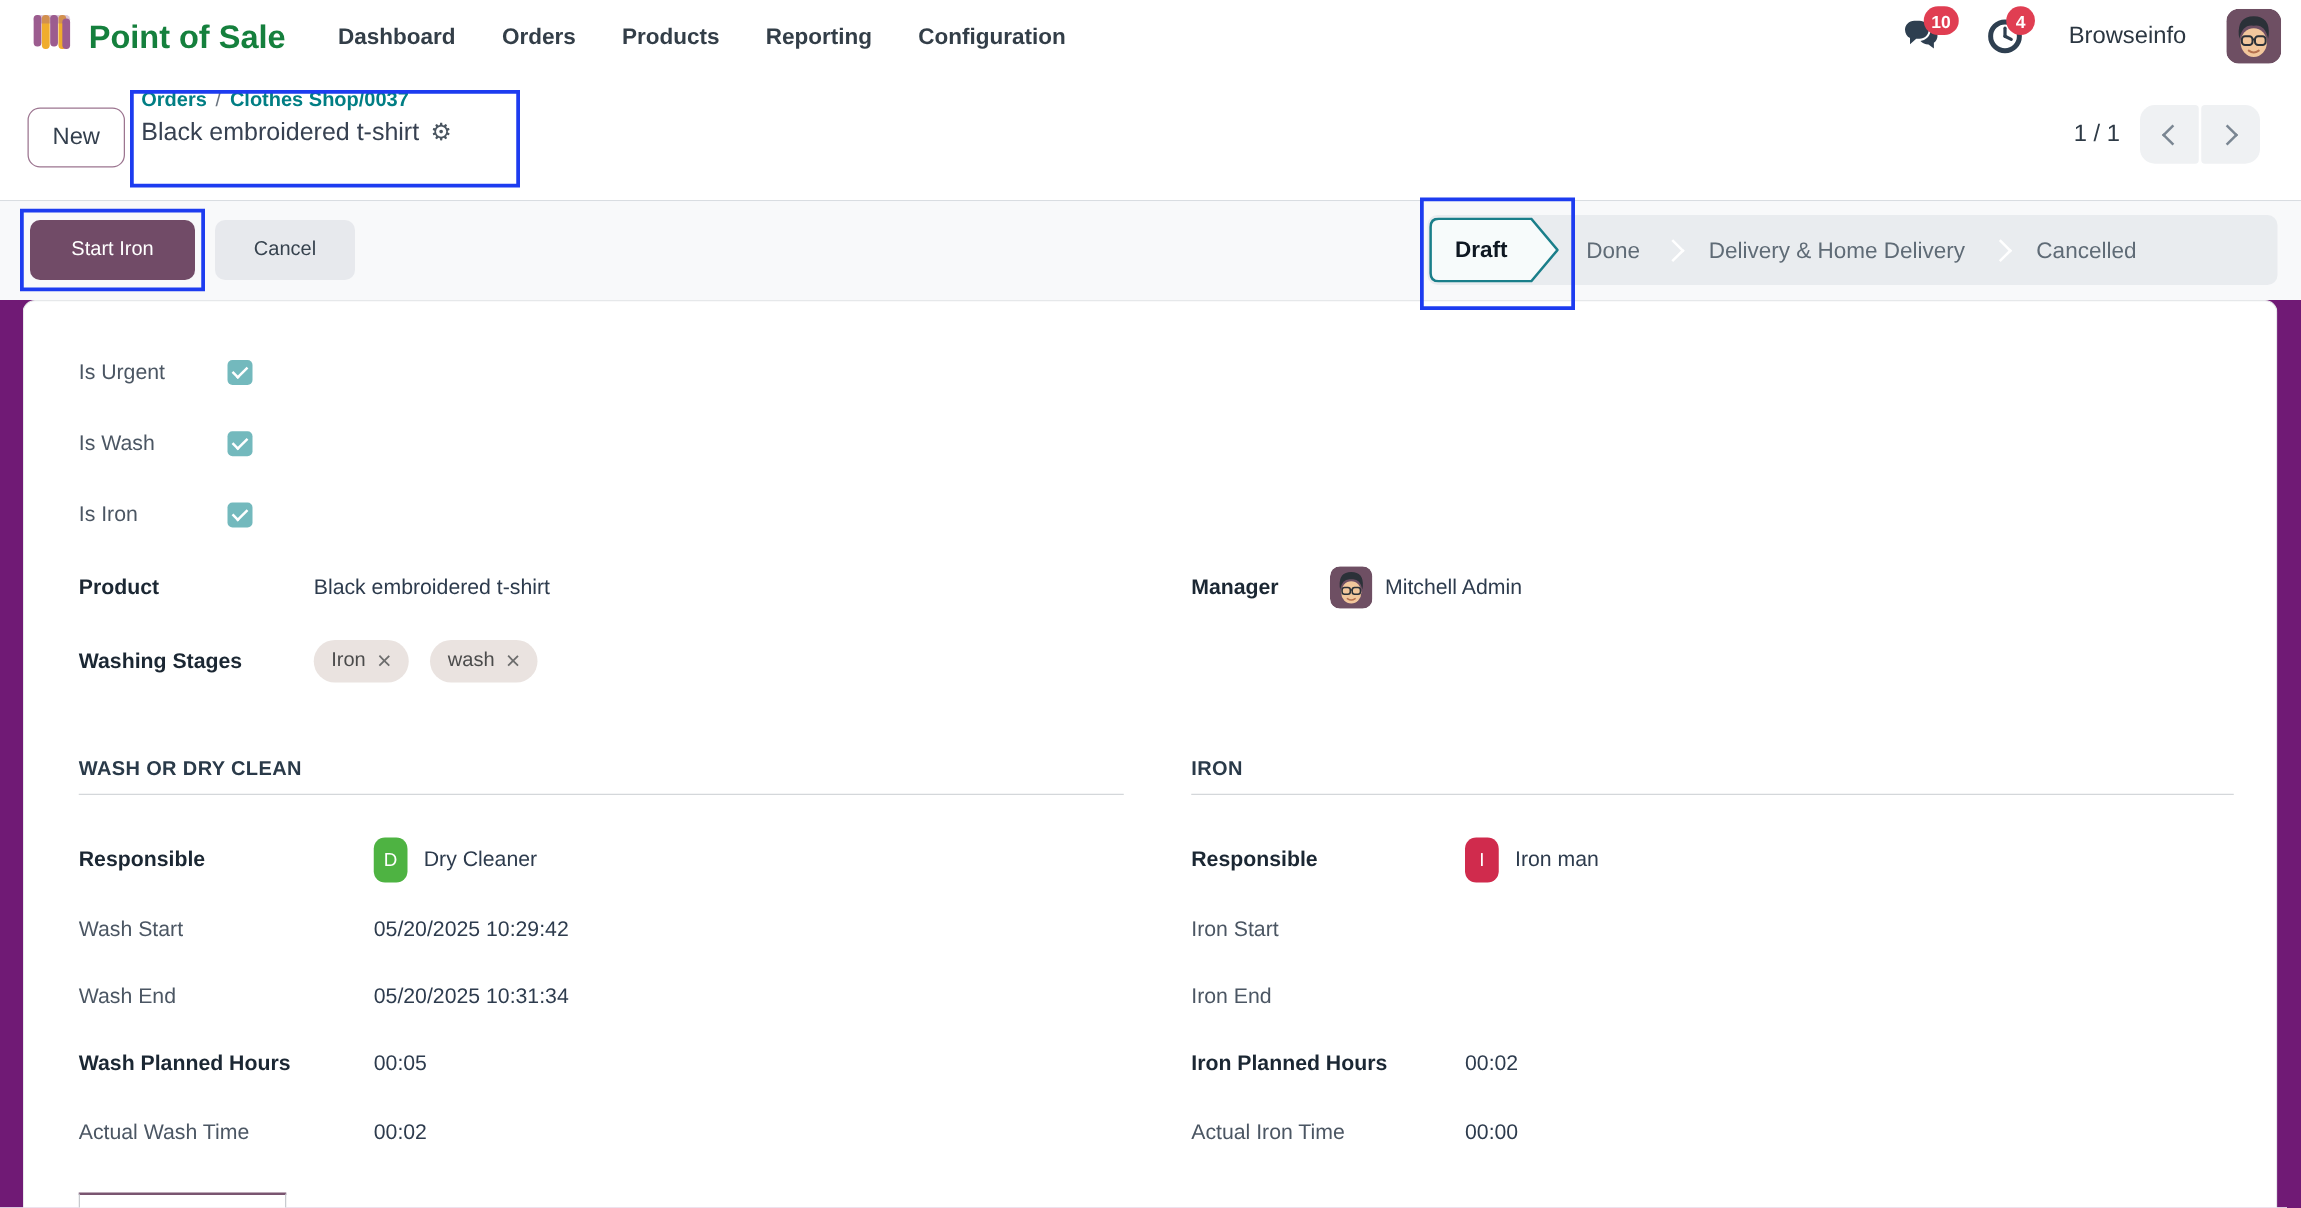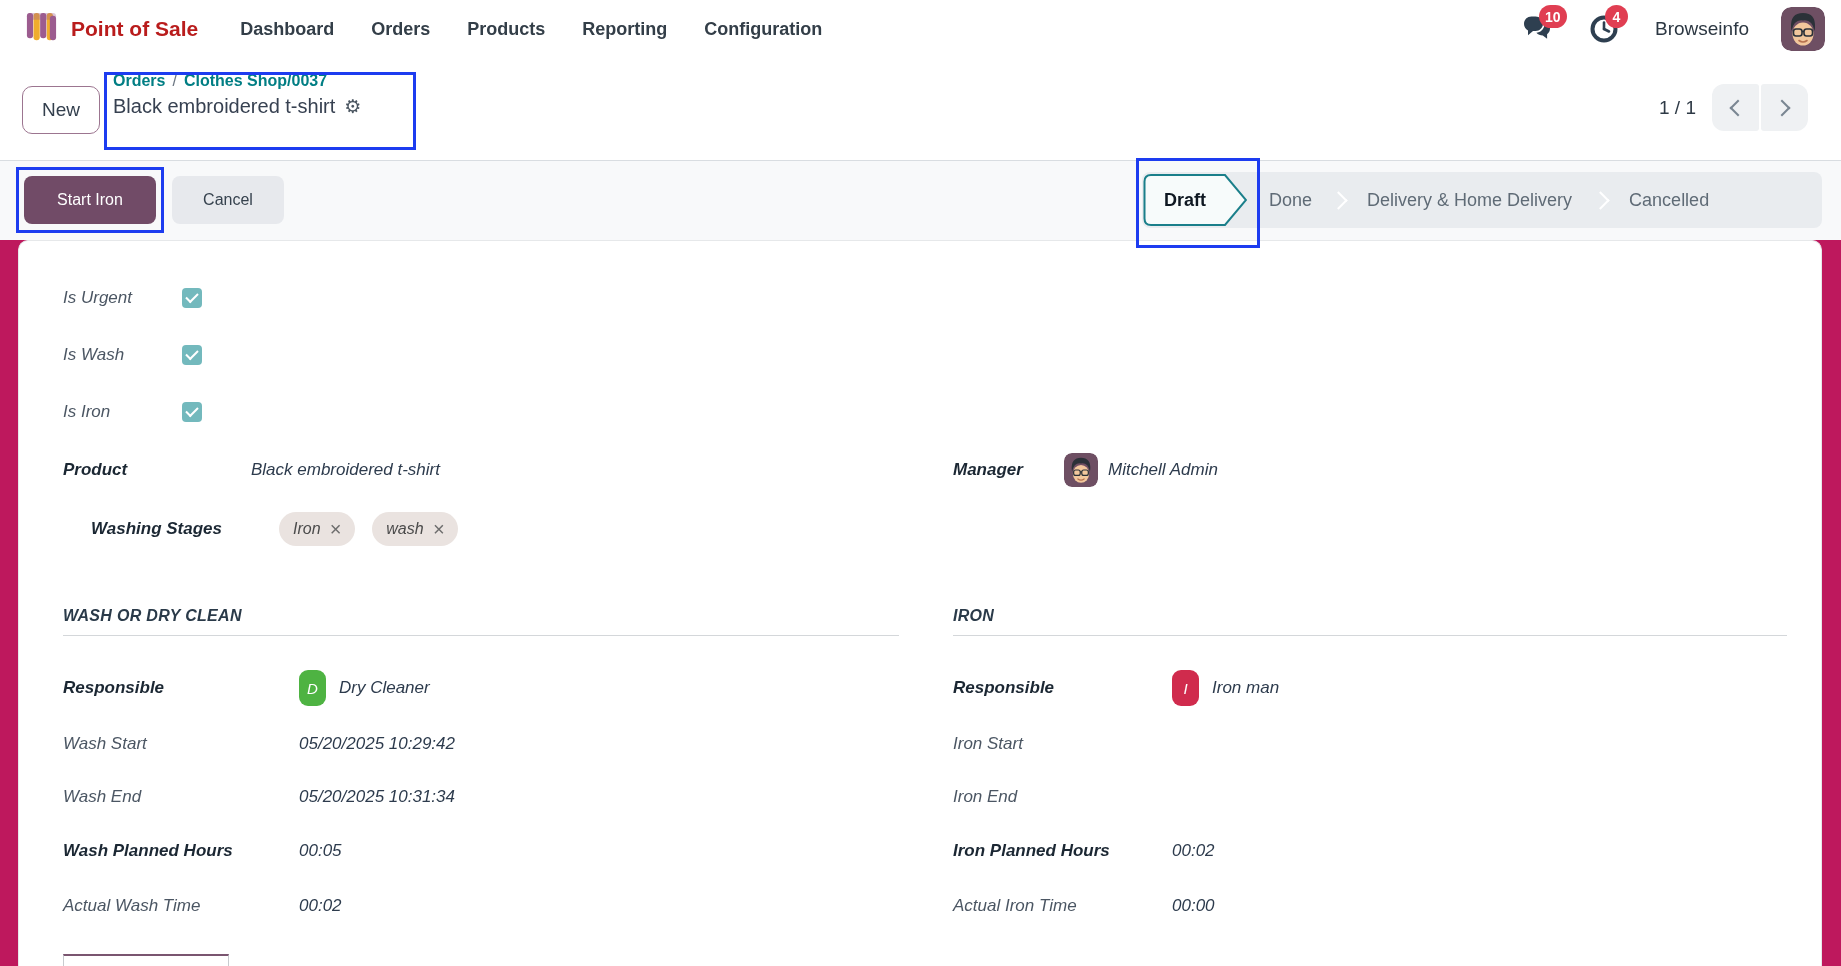--- a/index.html
+++ b/index.html
@@ -4,21 +4,21 @@
 <style>
   * { margin:0; padding:0; box-sizing:border-box; }
   html,body { width:1841px; height:966px; }
   body { position:relative; overflow:hidden; background:#fff;
          font-family:"Liberation Sans","DejaVu Sans",sans-serif; color:#374151; }
 
   
   .navbar { position:absolute; top:0; left:0; right:0; height:58px; background:#fff;
             display:flex; align-items:center; padding:0 16px 0 24px; }
   .brand { display:flex; align-items:center; gap:12px; }
-  .brand-title { font-size:21px; font-weight:700; color:#b91c1c; }
+  .brand-title { font-size:26px; font-weight:700; color:#15803d; }
   .nav-items { display:flex; align-items:center; gap:37px; margin-left:42px;font-weight:bold; }
   .nav-item { font-size:18px; color:#333e48; cursor:pointer; }
   .nav-right { margin-left:auto; display:flex; align-items:center; gap:32px; }
   .icon-wrap { position:relative; width:34px; height:30px; cursor:pointer; }
   .badge { position:absolute; top:-9px; left:16px; background:#e03e52; color:#fff;
            font-size:14px; font-weight:700; border-radius:12px; min-width:23px; height:23px;
            display:flex; align-items:center; justify-content:center; padding:0 6px; }
   .user-name { font-size:19px; color:#2c3742; }
   .avatar { width:44px; height:44px; border-radius:10px; overflow:hidden; cursor:pointer; flex:none; }
 
@@ -60,21 +60,21 @@
   .stage-active span { position:absolute; left:0; top:50%; width:84px; transform:translateY(-50%);
                        text-align:center; font-size:18px; font-weight:700; color:#0f1822; }
   .stage { font-size:18px; color:#5f6b76; cursor:pointer; white-space:nowrap; }
   .st-done { padding:0 24px 0 22px; }
   .st-dhd  { padding:0 26px; }
   .st-can  { padding:0 26px; }
   .sb-chev { width:13px; height:13px; border-top:2px solid #fff; border-right:2px solid #fff;
              transform:rotate(45deg); flex:none; margin:0 -4px; }
 
   
-  .main { position:absolute; top:240px; left:0; right:0; bottom:0; background:#be185d;font-style:italic; }
+  .main { position:absolute; top:240px; left:0; right:0; bottom:0; background:#701a75; }
   .sheet { position:absolute; left:18px; right:19px; top:0; bottom:-20px; background:#fff;
            border:1px solid #e6e8ea; border-bottom:none; border-radius:10px 10px 0 0; }
   .row { position:absolute; display:flex; align-items:center; height:34px; }
   .lbl { font-size:17px; color:#4b5663; flex:none; }
   .lbl.b { font-weight:700; color:#1b2733; }
   .val { font-size:17px; color:#2d3b4d; }
   .cbx { width:20px; height:20px; background:#73b9bd; border-radius:4px; position:relative; cursor:pointer; }
   .cbx::after { content:""; position:absolute; left:4px; top:5px; width:10px; height:5px;
                 border-left:2.5px solid #fff; border-bottom:2.5px solid #fff; transform:rotate(-45deg); }
   .tags { display:flex; gap:17px; }
@@ -228,21 +228,21 @@
           <rect x="12.5" y="22" width="8.5" height="7" rx="2.5" fill="none" stroke="#2b3138" stroke-width="1.6"></rect>
           <rect x="23" y="22" width="8.5" height="7" rx="2.5" fill="none" stroke="#2b3138" stroke-width="1.6"></rect>
           <line x1="21" y1="24.5" x2="23" y2="24.5" stroke="#2b3138" stroke-width="1.6"></line>
           <path d="M18 33.5 Q22 36.5 26 33.5" stroke="#b5714e" stroke-width="1.6" fill="none" stroke-linecap="round"></path>
         </svg>
       </span>
       <span class="val">Mitchell Admin</span>
     </div>
 
     <div class="row" style="left:44px; top:271px;">
-      <span class="lbl b" style="width:188px;margin-left:28px;">Washing Stages</span>
+      <span class="lbl b" style="width:188px;">Washing Stages</span>
       <span class="tags">
         <span class="tag">
             <span>Iron</span>
             <span class="tag-x">×</span>
           </span>
         <span class="tag">
             <span>wash</span>
             <span class="tag-x">×</span>
           </span>
       </span>

